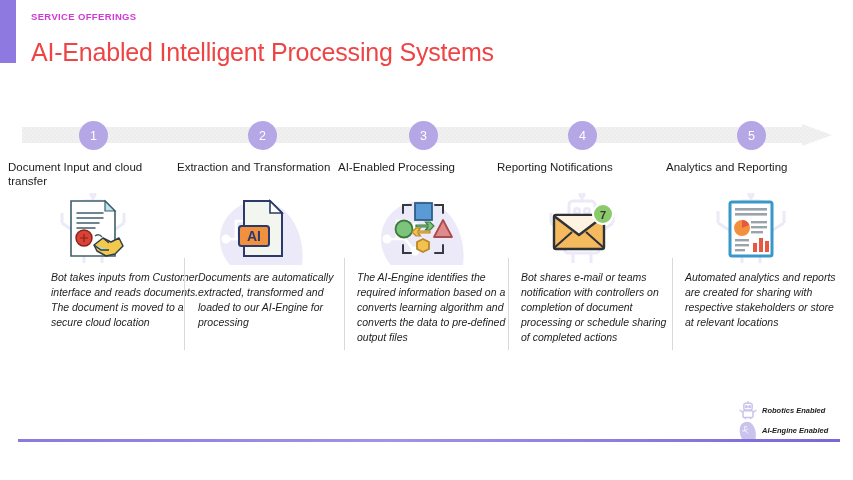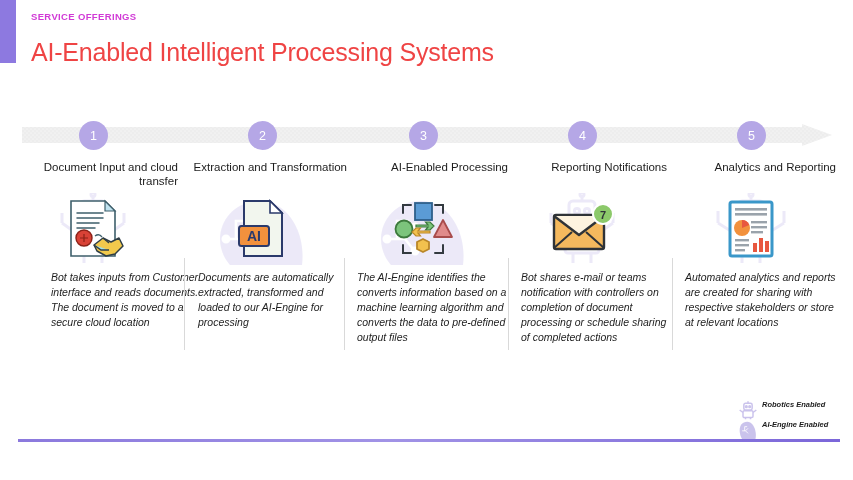--- a/index.html
+++ b/index.html
@@ -41,21 +41,21 @@
 
   .step-circle{
     position:absolute;top:121px;width:29px;height:29px;border-radius:50%;
     background:#b5a7e6;
     color:#ffffff;font-size:12.5px;
     display:flex;align-items:center;justify-content:center;
     box-sizing:border-box;
   }
 
   .step-label{
-    position:absolute;top:160px;width:170px;text-align:right;
+    position:absolute;top:160px;width:170px;text-align:left;
     font-size:11.5px;line-height:14px;color:#1d1d1d;
   }
 
   .icon-slot{
     position:absolute;top:193px;width:170px;height:72px;
     display:flex;align-items:center;justify-content:center;
   }
   .icon-slot .wm{
     position:absolute;left:50%;top:50%;transform:translate(-50%,-50%);
     opacity:.12;
@@ -66,21 +66,21 @@
     position:absolute;top:270px;width:152px;
     font-size:10.5px;line-height:15px;font-style:italic;color:#1d1d1d;
   }
 
   .divider{
     position:absolute;top:258px;width:1px;height:92px;background:#d9d9d9;
   }
 
   
   .legend{position:absolute;left:738px;top:400px;width:100px;}
-  .legend-row{display:flex;height:20px;}
+  .legend-row{display:flex;align-items:center;height:20px;}
   .legend-row .lg-ico{width:20px;height:20px;flex:0 0 20px;opacity:.35;}
   .legend-row .lg-txt{
     font-size:7.5px;font-style:italic;font-weight:bold;color:#1d1d1d;
     margin-left:4px;white-space:nowrap;
   }
 
   
   .bottom-rule{
     position:absolute;left:18px;top:439px;width:822px;height:3px;
     background:linear-gradient(90deg,#8b79dd 0%,#a193e6 45%,#7b66d9 100%);
@@ -271,21 +271,21 @@
       <g fill="#e8573f">
         <rect x="27" y="44" width="4" height="9"></rect>
         <rect x="33" y="39" width="4" height="14"></rect>
         <rect x="39" y="42" width="4" height="11"></rect>
       </g>
     </svg>
   </div>
 
   <div class="desc" style="left:51px">Bot takes inputs from Customer interface and reads documents. The document is moved to a secure cloud location</div>
   <div class="desc" style="left:198px">Documents are automatically extracted, transformed and loaded to our AI-Engine for processing</div>
-  <div class="desc" style="left:357px">The AI-Engine identifies the converts information based on a machine learning algorithm and converts the data to pre-defined output files</div>
+  <div class="desc" style="left:357px">The AI-Engine identifies the required information based on a converts learning algorithm and converts the data to pre-defined output files</div>
   <div class="desc" style="left:521px">Bot shares e-mail or teams notification with controllers on completion of document processing or schedule sharing of completed actions</div>
   <div class="desc" style="left:685px">Automated analytics and reports are created for sharing with respective stakeholders or store at relevant locations</div>
 
   <div class="divider" style="left:184px"></div>
   <div class="divider" style="left:344px"></div>
   <div class="divider" style="left:508px"></div>
   <div class="divider" style="left:672px"></div>
 
   <div class="legend">
     <div class="legend-row">

